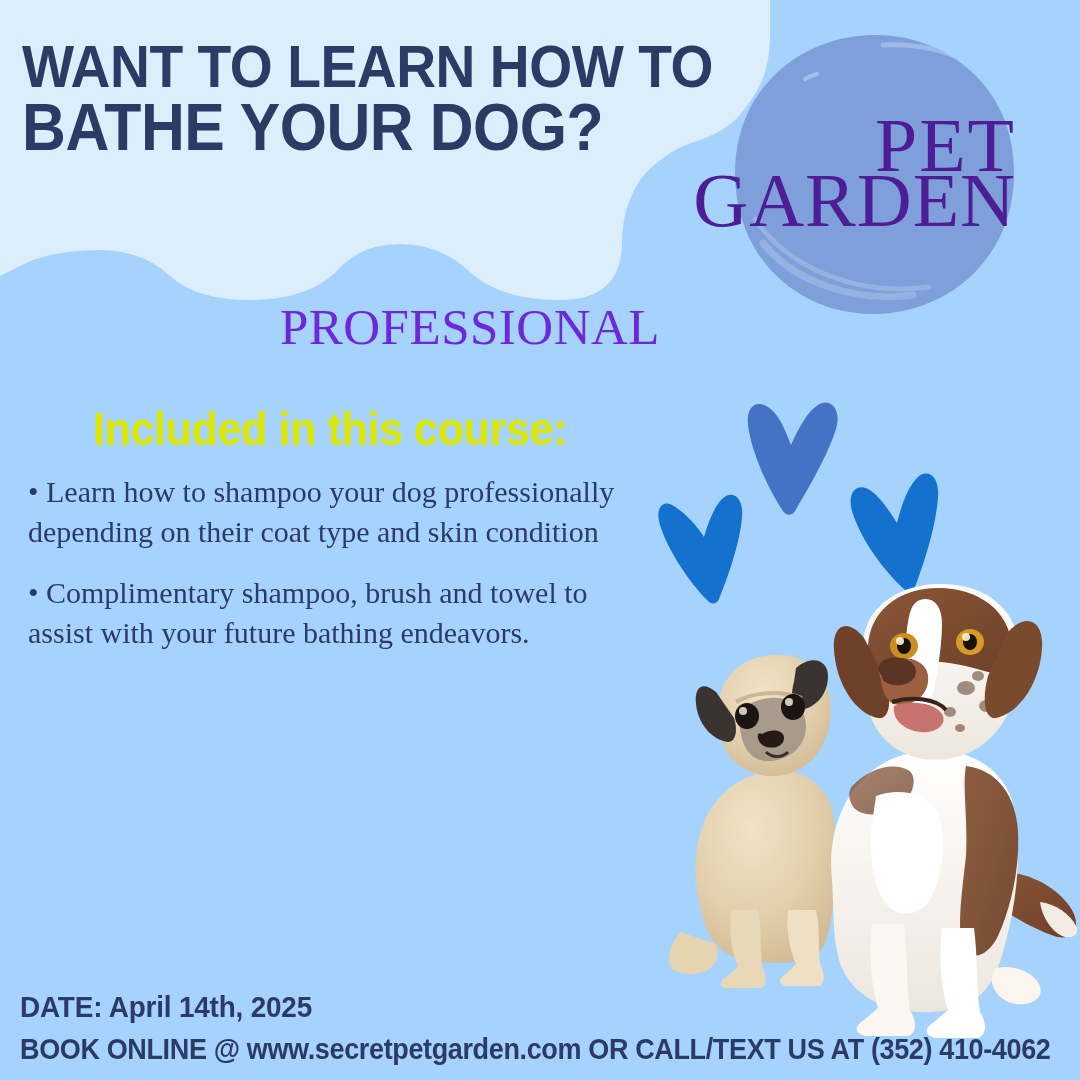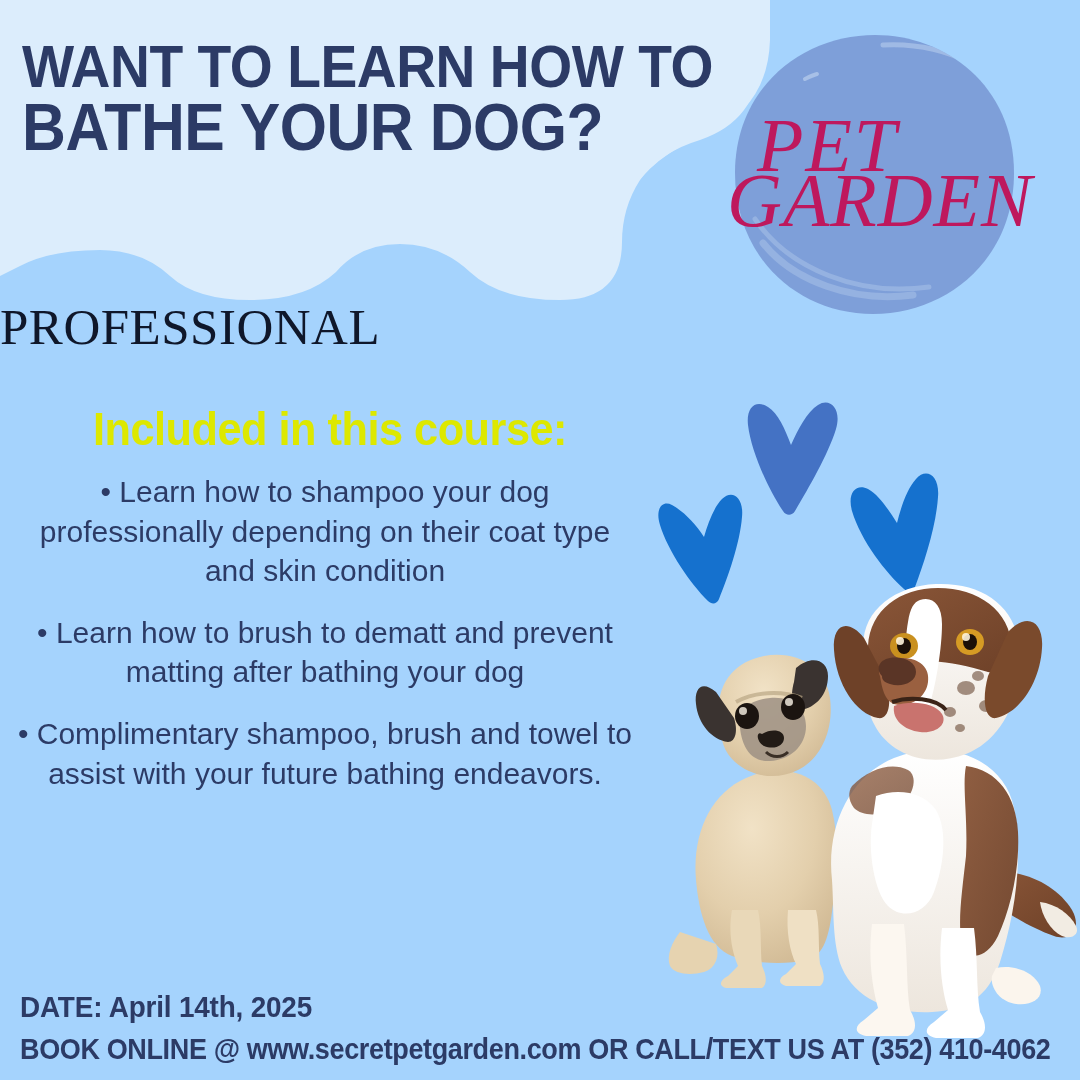--- a/index.html
+++ b/index.html
@@ -16,25 +16,24 @@
 
   
   .cloud-layer{position:absolute;left:0;top:0;width:1080px;height:330px;z-index:1;}
 
   
   .logo-badge{
     position:absolute;left:733px;top:33px;width:283px;height:283px;z-index:4;
   }
   .logo-svg{position:absolute;inset:0;}
   .logo-text{
-    position:absolute;inset:0;color:#be185d;
+    position:absolute;inset:0;color:#4c1d95;
     font-family:"Liberation Serif",serif;
-    display:flex;flex-direction:column;align-items:flex-start;justify-content:center;
+    display:flex;flex-direction:column;align-items:flex-end;justify-content:center;
     pointer-events:none;
-    font-style:italic;
   }
   .logo-pet{
     font-size:76px;letter-spacing:2px;line-height:0.82;
     margin-left:24px;font-weight:400;
   }
   .logo-garden{
     font-size:76px;letter-spacing:1px;line-height:0.9;
     margin-top:-10px;margin-left:-6px;font-weight:400;
   }
 
@@ -50,22 +49,22 @@
     transform:scaleX(0.92);
     transform-origin:left top;
   }
   .headline div{white-space:nowrap;}
   .headline .l1{font-size:60px;}
   .headline .l2{font-size:66px;}
 
   
   .subtitle{
     position:absolute;left:0;top:300px;width:660px;z-index:5;
-    text-align:left;
-    color:#0f172a;
+    text-align:right;
+    color:#6d28d9;
     font-family:"Liberation Serif",serif;
     font-size:51px;line-height:1.08;
     letter-spacing:0.5px;
   }
   .subtitle div{white-space:nowrap;}
 
   .course-label{
     position:absolute;left:0;top:406px;width:660px;z-index:5;
     text-align:center;
     color:#DDE800;
@@ -74,22 +73,22 @@
     font-size:46px;line-height:1;
     letter-spacing:-0.5px;
     transform:scaleX(0.94);
     transform-origin:center top;
   }
 
   
   .bullets{
     position:absolute;left:0;top:472px;width:650px;z-index:5;
     color:#2C3B66;
-    font-family:Liberation Sans, sans-serif;
-    text-align:center;
+    font-family:Liberation Serif, serif;
+    padding-left:16px;
   }
   .bullet{
     font-size:30px;line-height:1.32;margin-bottom:22px;
     padding:0 12px;
   }
   .bullet:last-child{margin-bottom:12px;}
 
   
   .hearts{position:absolute;left:650px;top:385px;width:340px;height:240px;z-index:3;}
 
@@ -166,21 +165,20 @@
   </div>
 
   <div class="subtitle">
     <div>PROFESSIONAL</div>
   </div>
 
   <div class="course-label">Included in this course:</div>
 
   <div class="bullets">
     <div class="bullet">• Learn how to shampoo your dog professionally depending on their coat type and skin condition</div>
-    <div class="bullet">• Learn how to brush to dematt and prevent matting after bathing your dog</div>
     <div class="bullet">• Complimentary shampoo, brush and towel to assist with your future bathing endeavors.</div>
   </div>
 
   <div class="hearts">
     <svg width="340" height="240" viewBox="0 0 340 240">
 
       <g>
         <path d="M118,22 C106,14 96,22 98,40 C101,66 118,104 133,126 C136,131 142,131 145,126
                  C158,104 178,70 186,44 C192,24 180,12 168,20 C157,27 148,44 141,60
                  C135,44 128,28 118,22 Z" fill="#4472C4"></path>

